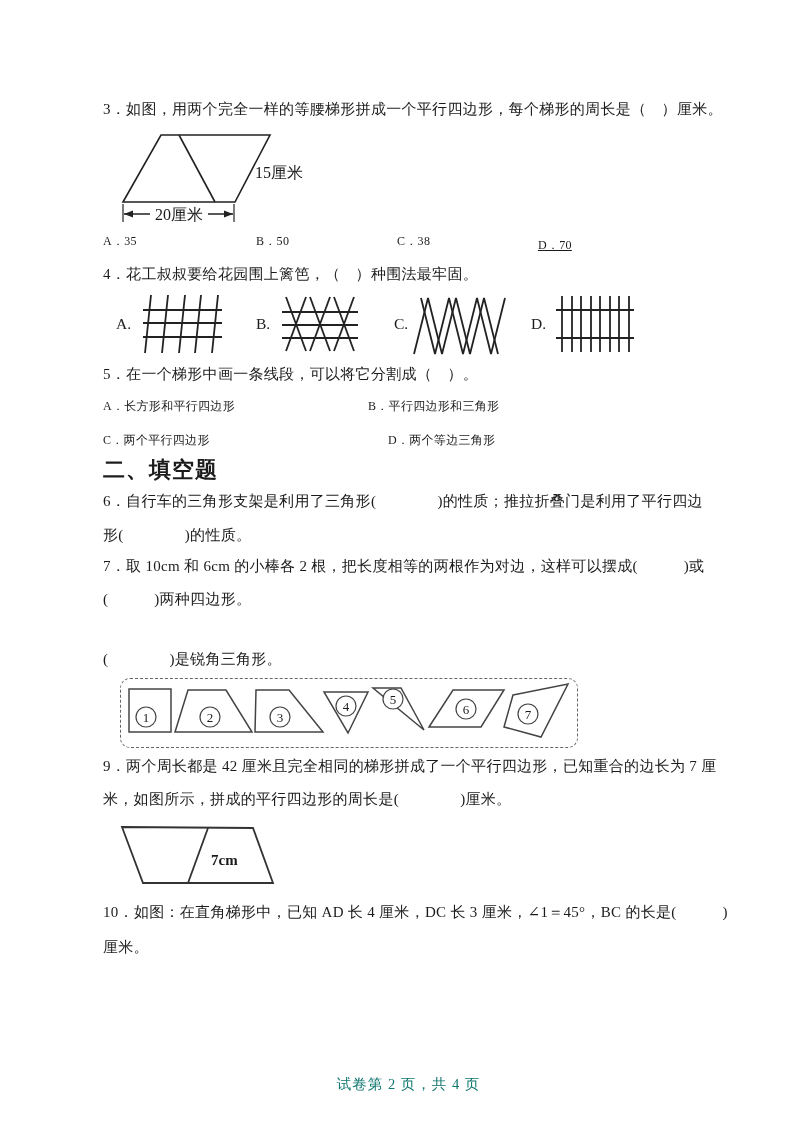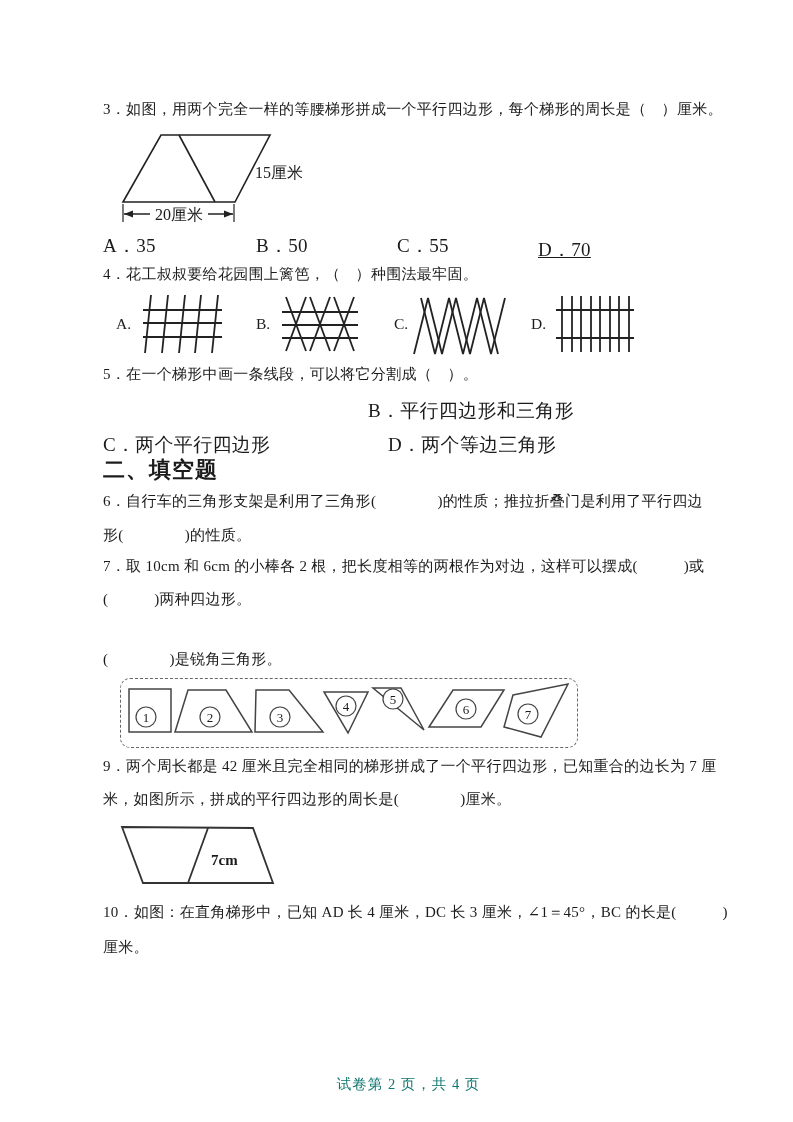--- a/index.html
+++ b/index.html
@@ -11,21 +11,21 @@
     color:#1b1b1b;
     overflow:hidden;
   }
   .tline{
     position:absolute;
     font-size:15px;
     line-height:19px;
     white-space:nowrap;
     letter-spacing:0.3px;
   }
-  .opt{position:absolute;font-size:19px;white-space:nowrap;letter-spacing:0.3px;}
+  .opt{position:absolute;font-size:12px;white-space:nowrap;letter-spacing:0.3px;}
   .sec-title{
     position:absolute;
     font-size:22px;
     font-weight:bold;
     letter-spacing:1px;
     font-family:"Liberation Sans","DejaVu Sans",sans-serif;
   }
   .fig{position:absolute;}
   .fence-label{position:absolute;font-size:15.5px;}
   .shape-box{
@@ -62,21 +62,21 @@
     <line x1="21" y1="84" x2="130" y2="84" stroke="#222" stroke-width="1.4"></line>
     <polygon points="21,84 30,80.5 30,87.5" fill="#222"></polygon>
     <polygon points="130,84 121,80.5 121,87.5" fill="#222"></polygon>
     <rect x="47" y="75" width="58" height="18" fill="#ffffff"></rect>
     <text x="76" y="90" text-anchor="middle" font-size="16">20厘米</text>
     <text x="152" y="48" text-anchor="start" font-size="16">15厘米</text>
   </svg>
 
   <div class="opt" style="left:103px;top:233px;">A．35</div>
   <div class="opt" style="left:256px;top:233px;">B．50</div>
-  <div class="opt" style="left:397px;top:233px;">C．55</div>
+  <div class="opt" style="left:397px;top:233px;">C．38</div>
   <div class="opt" style="left:538px;top:237px;text-decoration:underline;">D．70</div>
 
   <div class="tline" style="left:103px;top:265px;">4．花工叔叔要给花园围上篱笆，（　）种围法最牢固。</div>
 
   <div class="fence-label" style="left:116px;top:315px;">A.</div>
   <svg class="fig" style="left:138px;top:292px;" width="88" height="64" viewBox="0 0 88 64">
     <g stroke="#222" stroke-width="1.8">
       <line x1="5" y1="18" x2="84" y2="18"></line>
         <line x1="5" y1="31" x2="84" y2="31"></line>
         <line x1="5" y1="45" x2="84" y2="45"></line>
@@ -121,20 +121,21 @@
         <line x1="27" y1="4" x2="27" y2="60"></line>
       <line x1="37" y1="4" x2="37" y2="60"></line>
         <line x1="46" y1="4" x2="46" y2="60"></line>
         <line x1="56" y1="4" x2="56" y2="60"></line>
       <line x1="65" y1="4" x2="65" y2="60"></line>
         <line x1="75" y1="4" x2="75" y2="60"></line>
     </g>
   </svg>
 
   <div class="tline" style="left:103px;top:365px;">5．在一个梯形中画一条线段，可以将它分割成（　）。</div>
+  <div class="opt" style="left:103px;top:398px;">A．长方形和平行四边形</div>
   <div class="opt" style="left:368px;top:398px;">B．平行四边形和三角形</div>
   <div class="opt" style="left:103px;top:432px;">C．两个平行四边形</div>
   <div class="opt" style="left:388px;top:432px;">D．两个等边三角形</div>
 
   <div class="sec-title" style="left:103px;top:455px;">二、填空题</div>
 
   <div class="tline" style="left:103px;top:492px;">6．自行车的三角形支架是利用了三角形(　　　　)的性质；推拉折叠门是利用了平行四边</div>
   <div class="tline" style="left:103px;top:526px;">形(　　　　)的性质。</div>
 
   <div class="tline" style="left:103px;top:557px;">7．取 10cm 和 6cm 的小棒各 2 根，把长度相等的两根作为对边，这样可以摆成(　　　)或</div>

